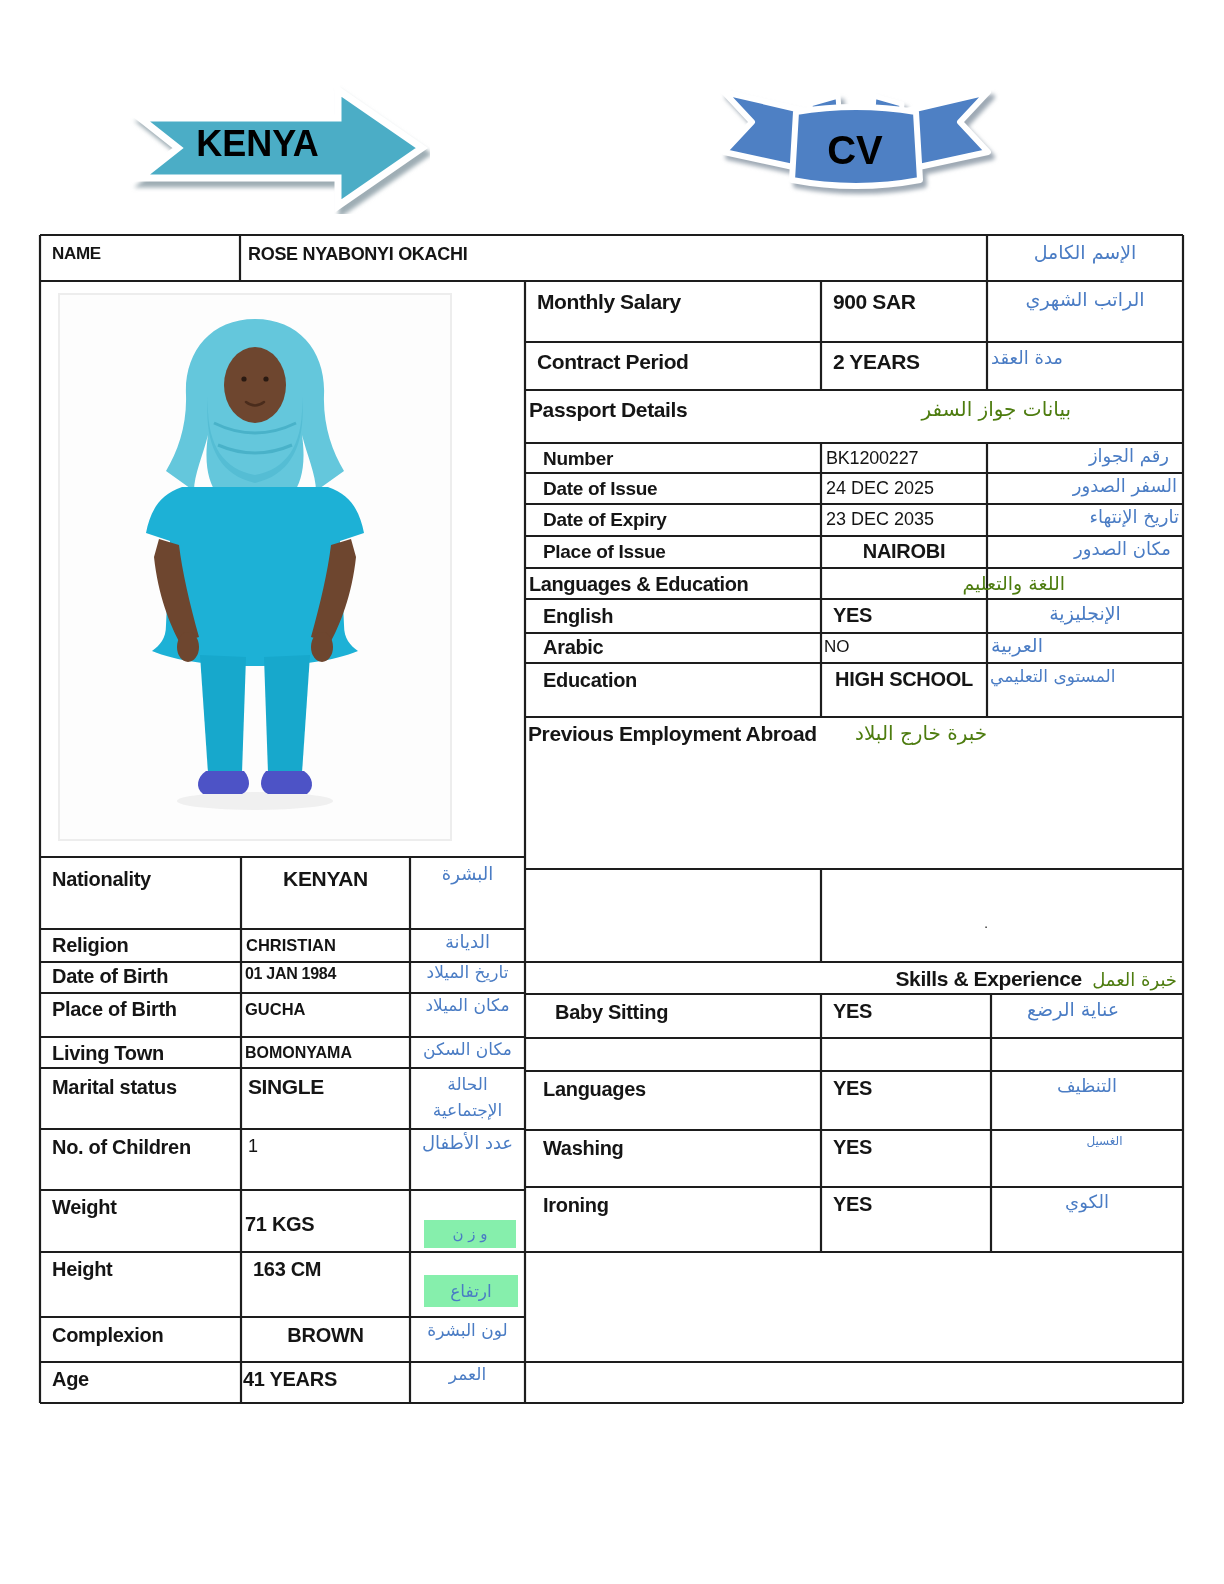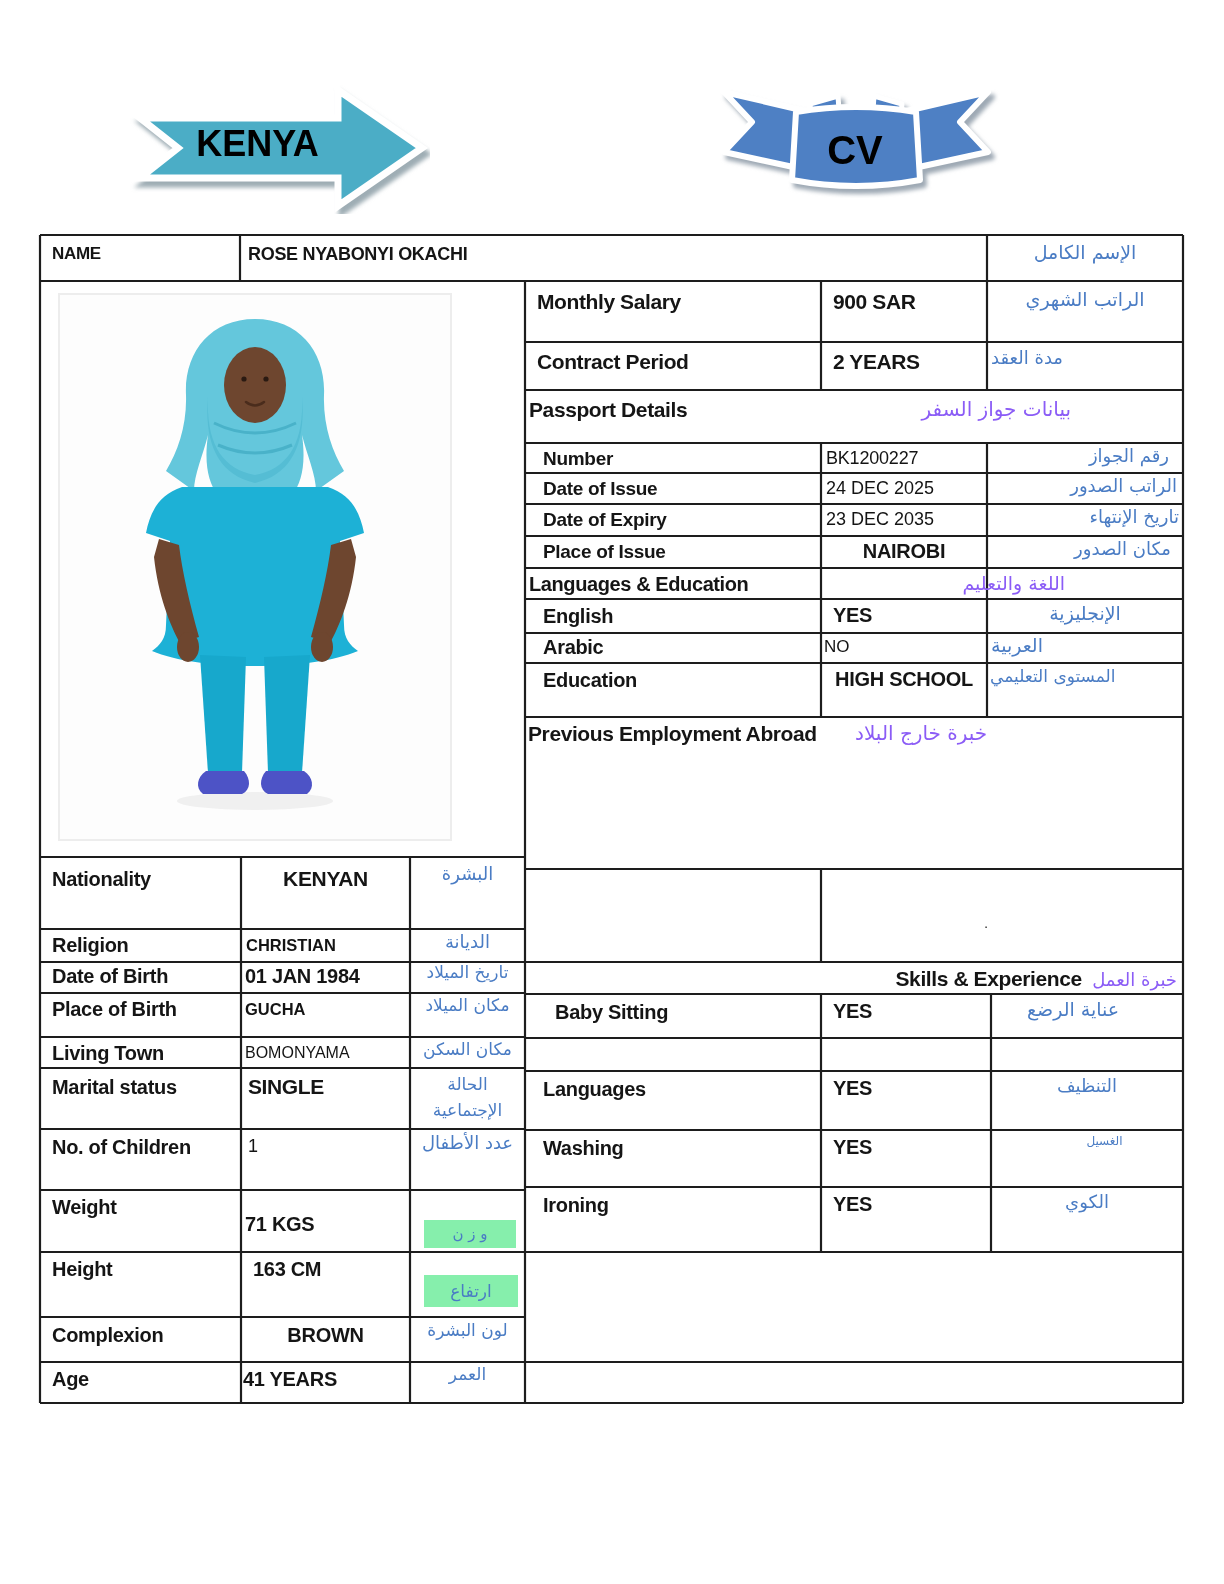--- a/index.html
+++ b/index.html
@@ -2,21 +2,21 @@
 <html><head>
 <meta charset="utf-8">
 <style>
   html,body{margin:0;padding:0;background:#ffffff;}
   #page{position:relative;width:1224px;height:1584px;background:#fff;overflow:hidden;
         font-family:"Liberation Sans",sans-serif;color:#141414;}
   .abs{position:absolute;white-space:nowrap;}
   .lbl{font-weight:700;letter-spacing:-0.4px;color:#151515;}
   .val{font-weight:600;letter-spacing:-0.3px;color:#151515;}
   .ar{font-family:"DejaVu Sans",sans-serif;color:#4a7cc4;font-weight:400;letter-spacing:0;direction:rtl;}
-  .arBlack{color:#8b5cf6;}
+  .arBlack{color:#4d7c0f;}
   .ctr{text-align:center;}
   .rt{text-align:right;}
   .hl{background:#86efac;display:flex;align-items:center;justify-content:center;}
   svg{display:block;}
   #grid{position:absolute;left:0;top:0;pointer-events:none;}
   .bannerTxt{font-weight:800;color:#000000;text-align:center;}
 </style>
 </head>
 <body>
 
@@ -145,21 +145,21 @@
 
   <div class="abs lbl" style="left:529px;top:398px;font-size:21px;">Passport Details</div>
   <div class="abs ar arBlack rt" style="left:525px;top:397px;width:546px;font-size:20px;">بيانات جواز السفر</div>
 
   <div class="abs val" style="left:543px;top:448px;font-size:19px;">Number</div>
   <div class="abs" style="left:826px;top:448px;font-size:18px;font-weight:500;letter-spacing:-0.2px;">BK1200227</div>
   <div class="abs ar rt" style="left:987px;top:445px;width:182px;font-size:18px;">رقم الجواز</div>
 
   <div class="abs val" style="left:543px;top:478px;font-size:19px;">Date of Issue</div>
   <div class="abs" style="left:826px;top:478px;font-size:18px;font-weight:500;">24 DEC 2025</div>
-  <div class="abs ar rt" style="left:987px;top:475px;width:190px;font-size:18px;">الراتب الصدور</div>
+  <div class="abs ar rt" style="left:987px;top:475px;width:190px;font-size:18px;">السفر الصدور</div>
 
   <div class="abs val" style="left:543px;top:509px;font-size:19px;">Date of Expiry</div>
   <div class="abs" style="left:826px;top:509px;font-size:18px;font-weight:500;">23 DEC 2035</div>
   <div class="abs ar rt" style="left:987px;top:506px;width:192px;font-size:18px;">تاريخ الإنتهاء</div>
 
   <div class="abs val" style="left:543px;top:541px;font-size:19px;">Place of Issue</div>
   <div class="abs val ctr" style="left:821px;top:540px;width:166px;font-size:20px;">NAIROBI</div>
   <div class="abs ar rt" style="left:987px;top:538px;width:184px;font-size:18px;">مكان الصدور</div>
 
   <div class="abs lbl" style="left:529px;top:573px;font-size:20px;">Languages &amp; Education</div>
@@ -183,29 +183,29 @@
 
   <div class="abs val" style="left:52px;top:868px;font-size:20px;">Nationality</div>
   <div class="abs val ctr" style="left:241px;top:867px;width:169px;font-size:21px;">KENYAN</div>
   <div class="abs ar ctr" style="left:410px;top:863px;width:115px;font-size:18px;">البشرة</div>
 
   <div class="abs val" style="left:52px;top:934px;font-size:20px;">Religion</div>
   <div class="abs" style="left:246px;top:936px;font-size:16.5px;font-weight:700;">CHRISTIAN</div>
   <div class="abs ar ctr" style="left:410px;top:931px;width:115px;font-size:18px;">الديانة</div>
 
   <div class="abs val" style="left:52px;top:965px;font-size:20px;">Date of Birth</div>
-  <div class="abs val" style="left:245px;top:965px;font-size:20px;">01 JAN 1984</div>
+  <div class="abs val" style="left:245px;top:965px;font-size:16px;">01 JAN 1984</div>
   <div class="abs ar ctr" style="left:410px;top:962px;width:115px;font-size:17px;">تاريخ الميلاد</div>
 
   <div class="abs val" style="left:52px;top:998px;font-size:20px;">Place of Birth</div>
   <div class="abs" style="left:245px;top:1000px;font-size:16.5px;font-weight:600;">GUCHA</div>
   <div class="abs ar ctr" style="left:410px;top:995px;width:115px;font-size:17px;">مكان الميلاد</div>
 
   <div class="abs val" style="left:52px;top:1042px;font-size:20px;">Living Town</div>
-  <div class="abs" style="left:245px;top:1044px;font-size:16px;font-weight:400;">BOMONYAMA</div>
+  <div class="abs" style="left:245px;top:1044px;font-size:16px;font-weight:700;">BOMONYAMA</div>
   <div class="abs ar ctr" style="left:410px;top:1039px;width:115px;font-size:17px;">مكان السكن</div>
 
   <div class="abs val" style="left:52px;top:1076px;font-size:20px;">Marital status</div>
   <div class="abs lbl" style="left:248px;top:1075px;font-size:21px;">SINGLE</div>
   <div class="abs ar ctr" style="left:410px;top:1071px;width:115px;font-size:17px;line-height:1.55;">
     <div>الحالة</div>
     <div>الإجتماعية</div>
   </div>
 
   <div class="abs val" style="left:52px;top:1136px;font-size:20px;">No. of Children</div>

